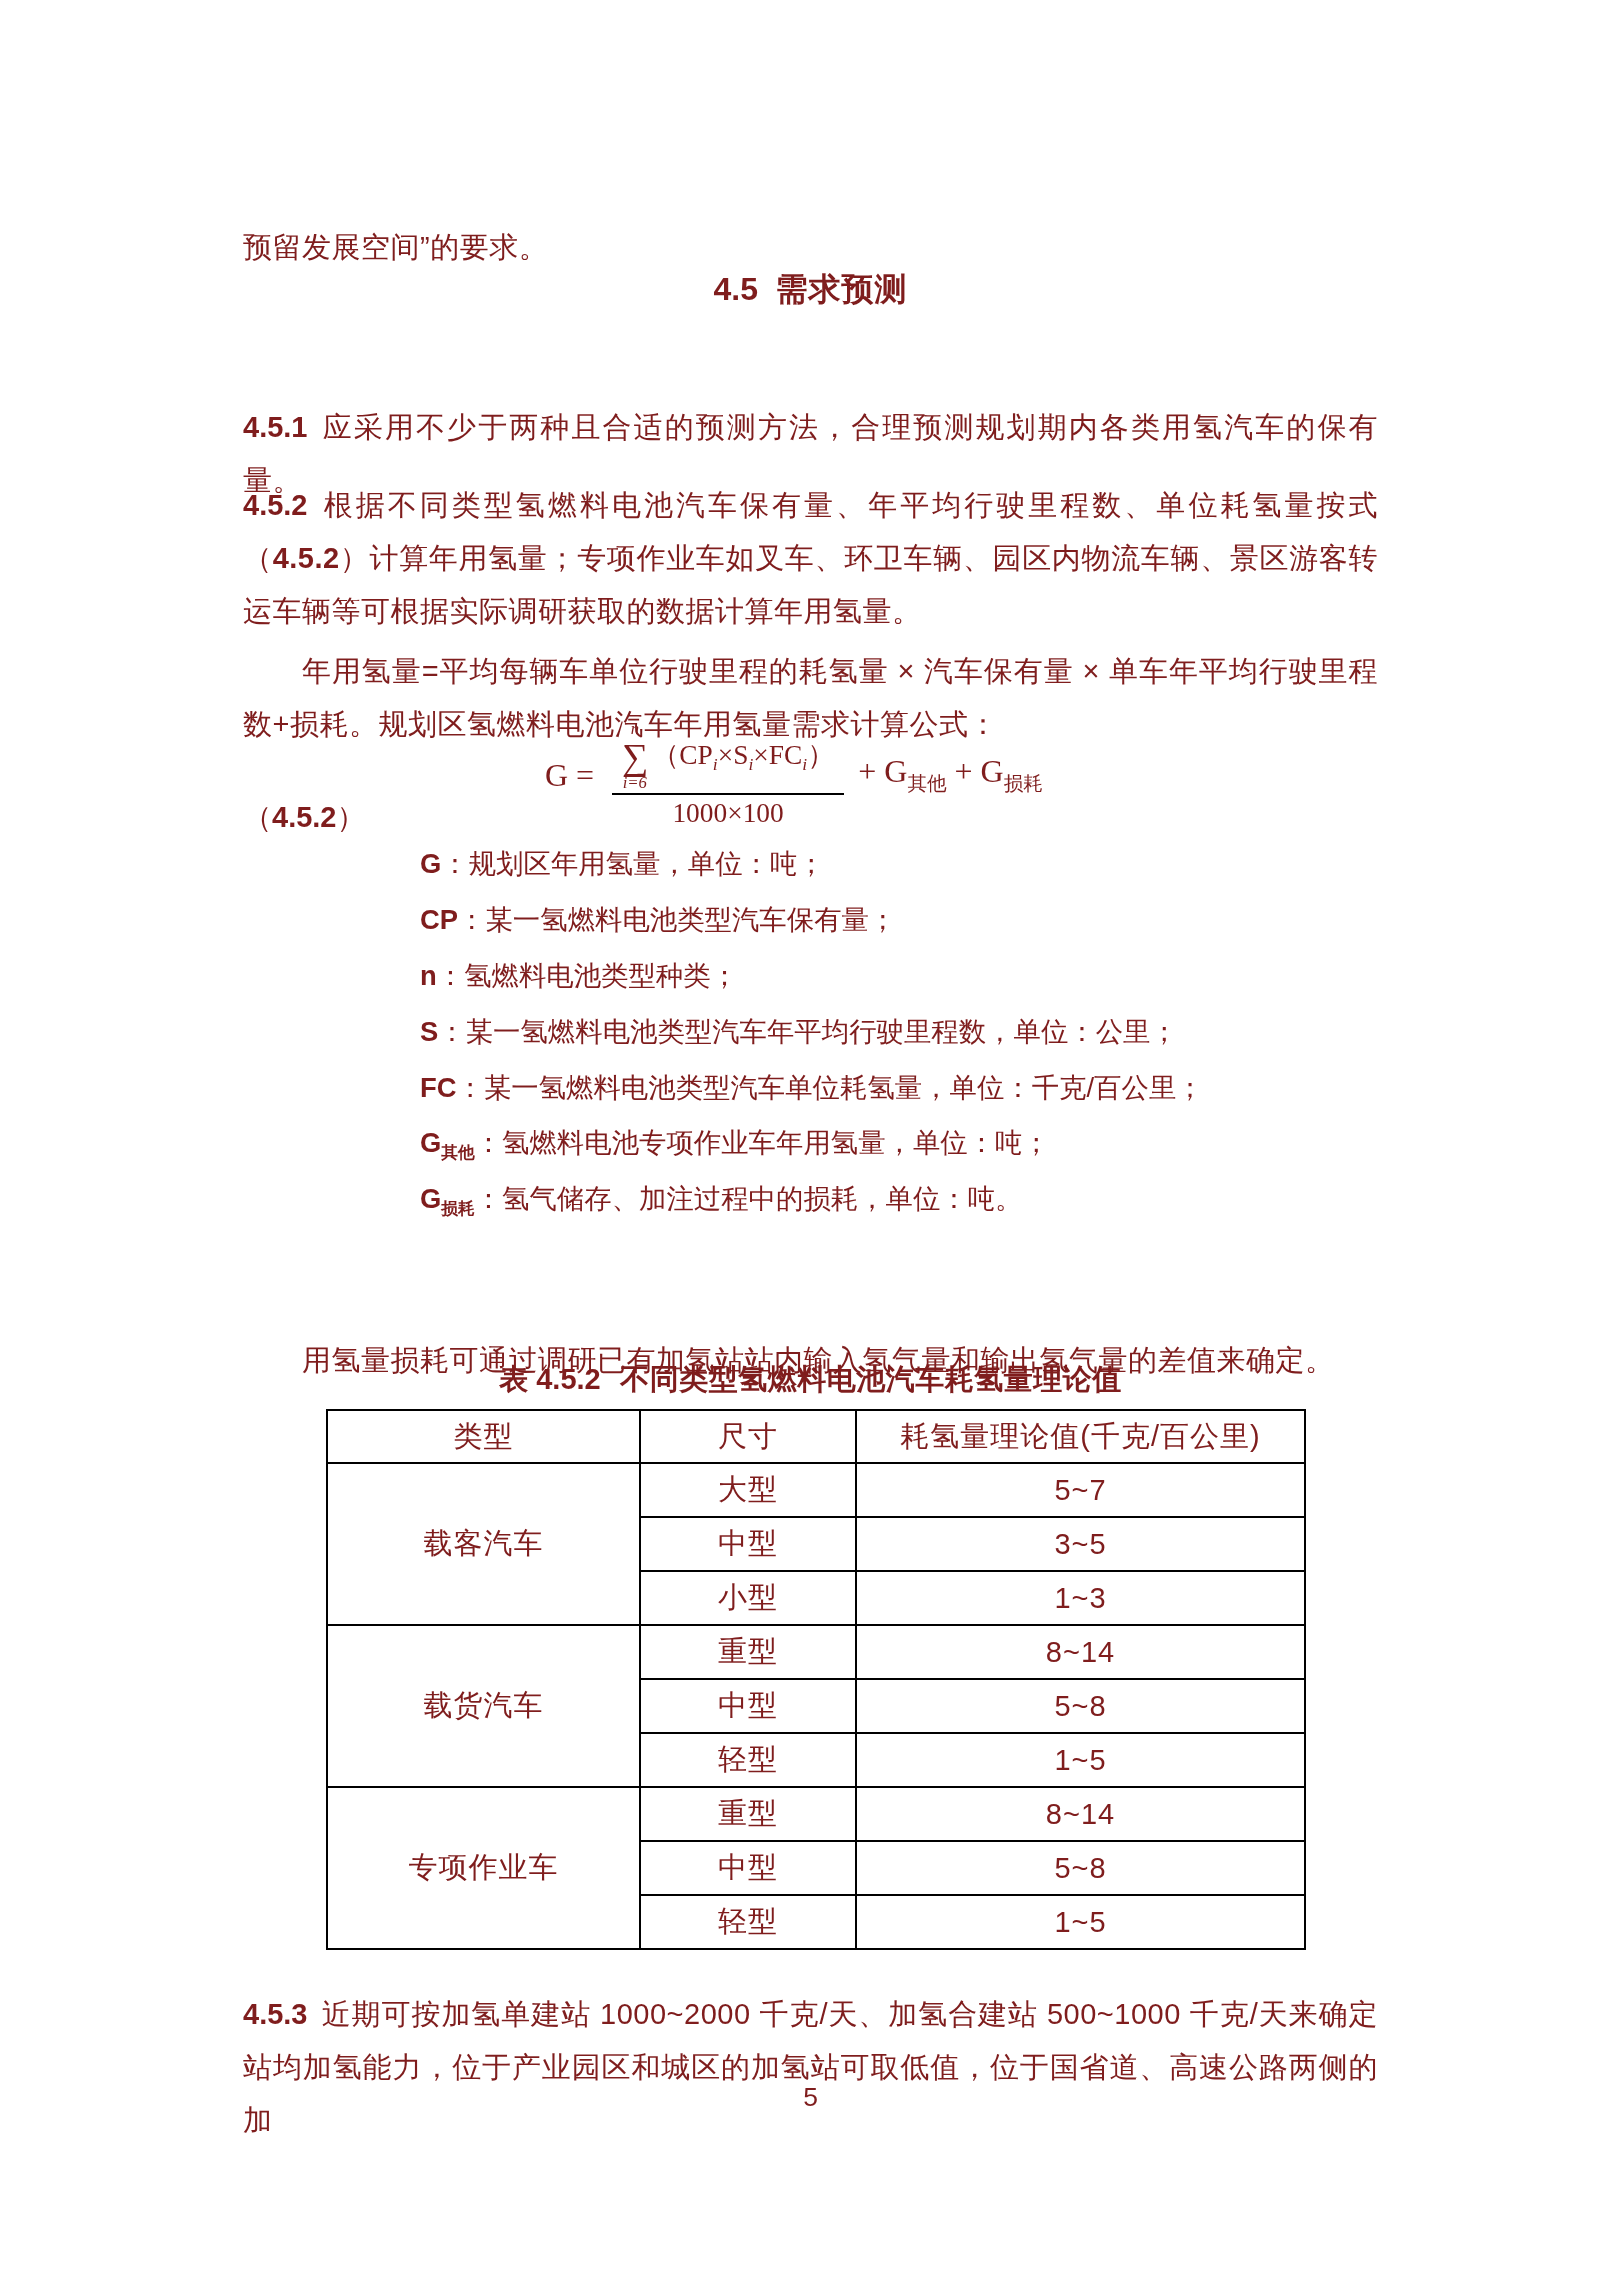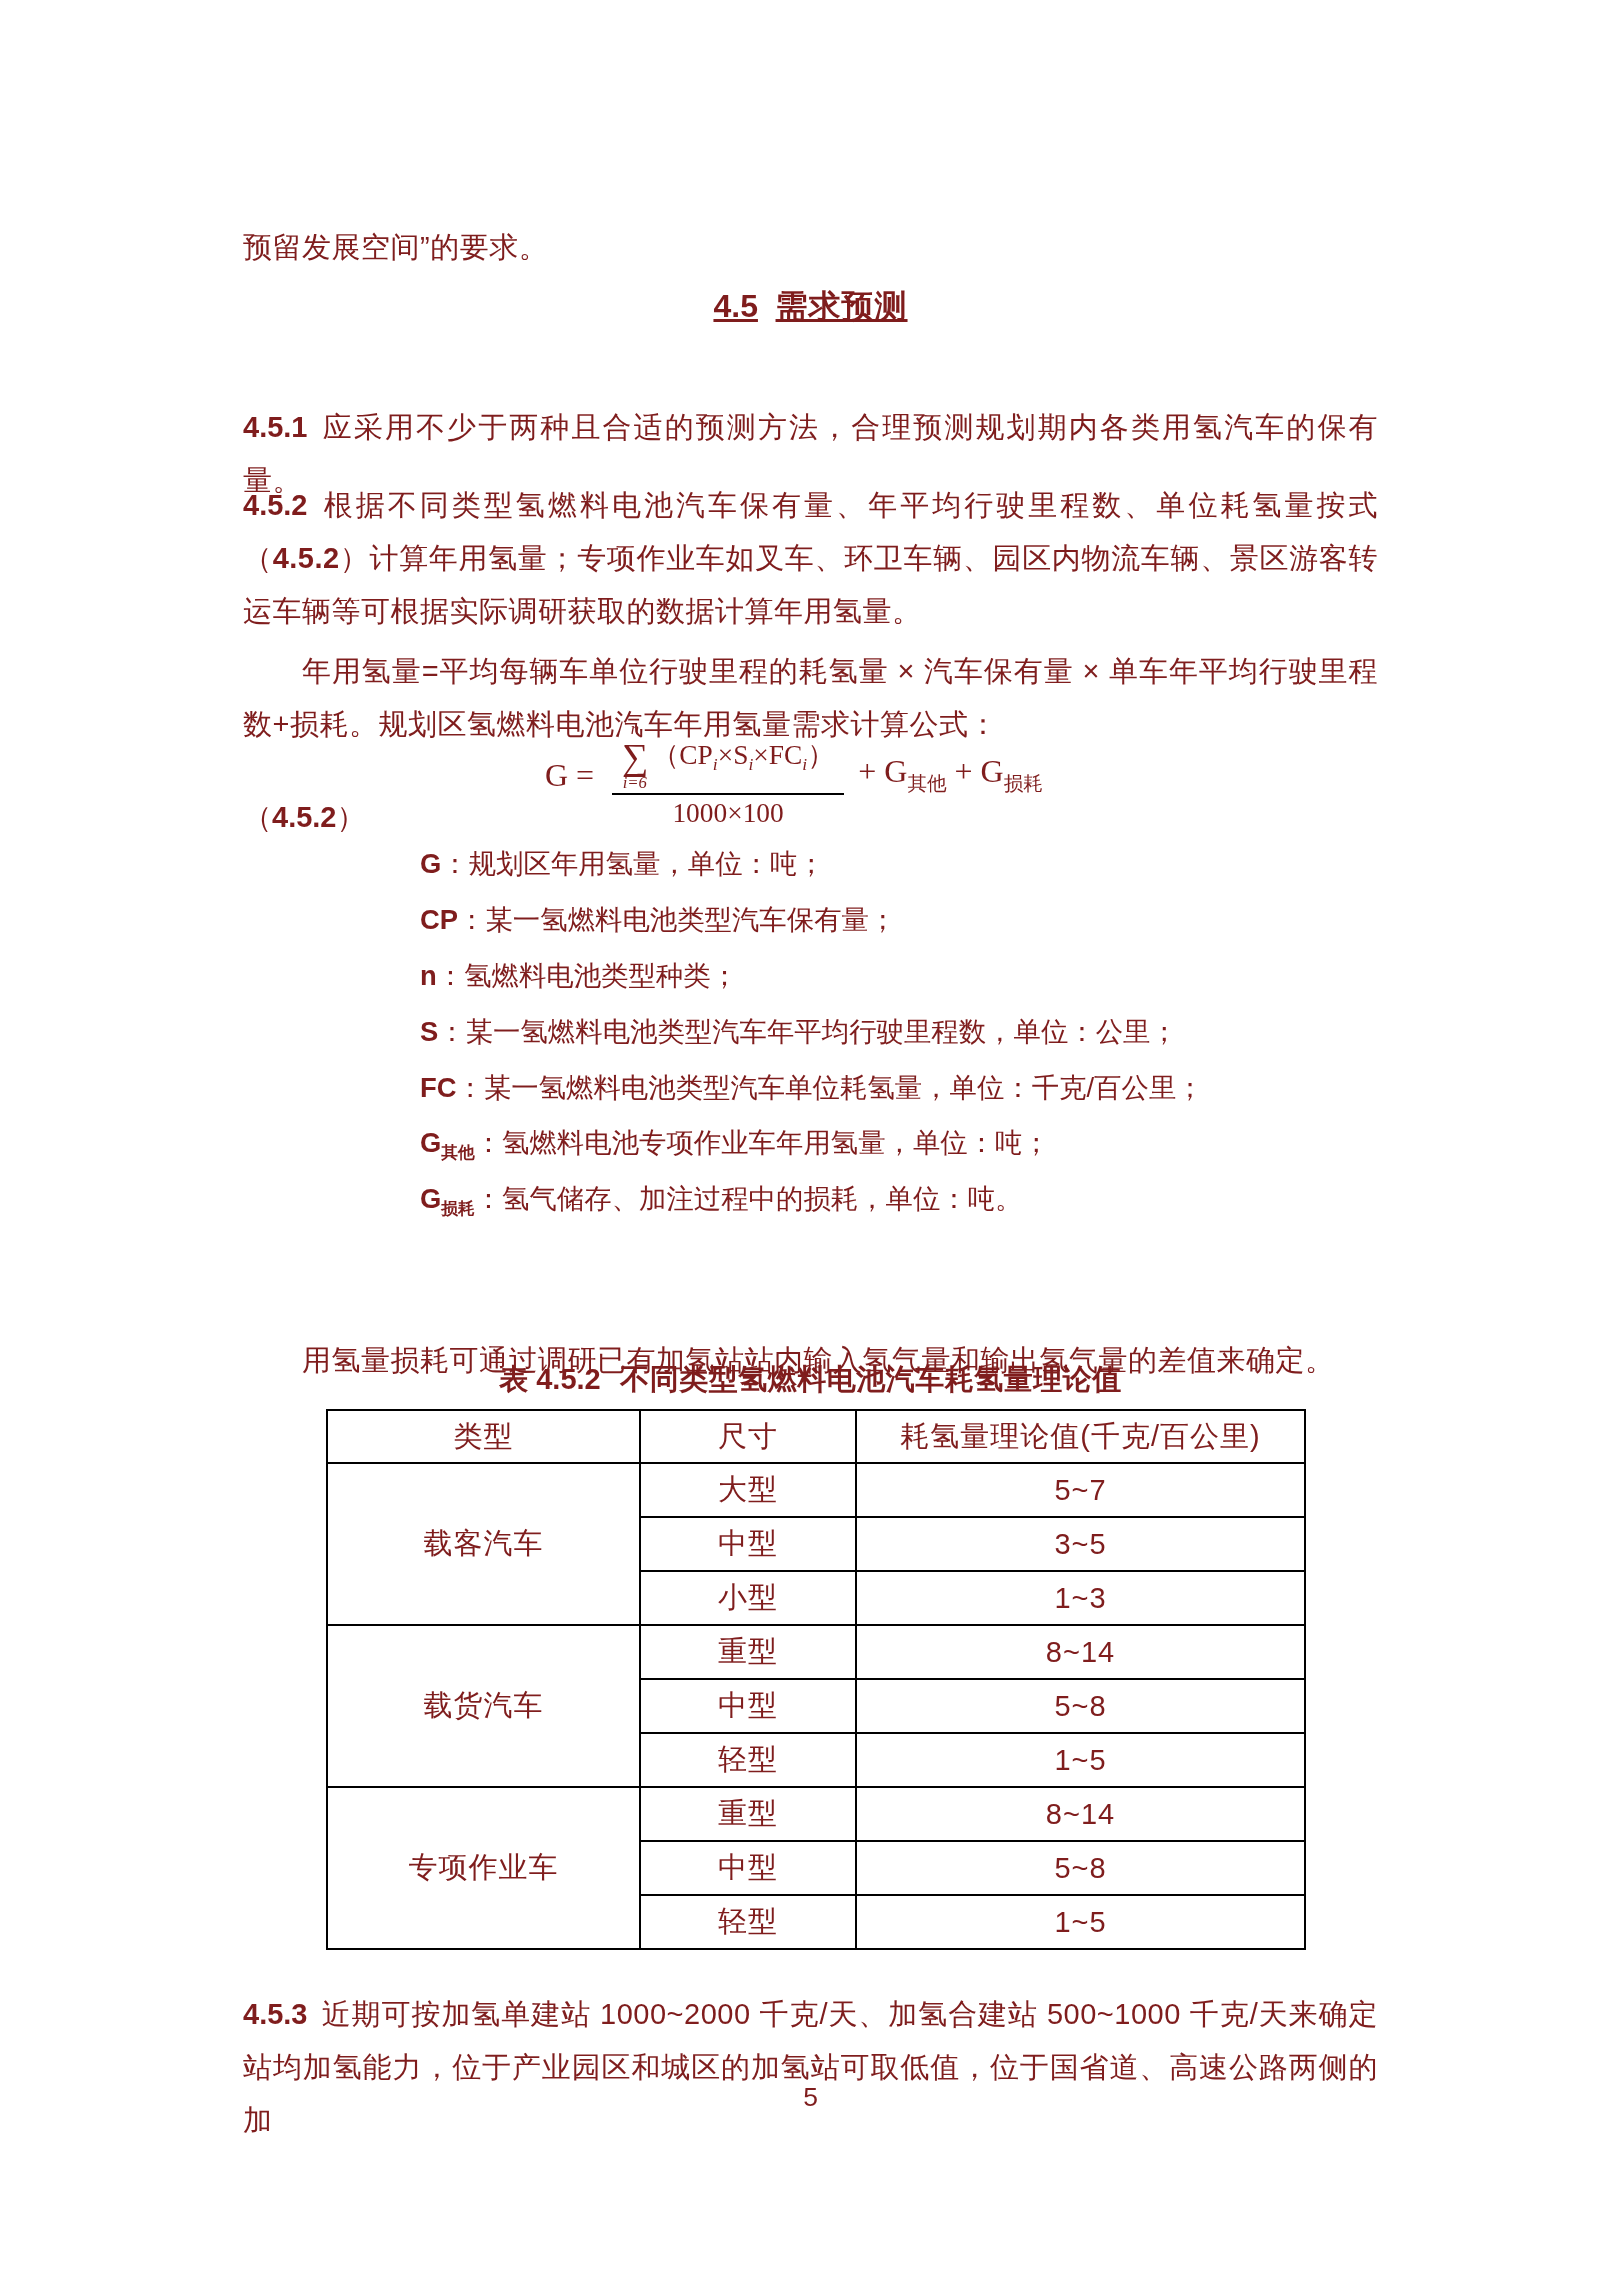--- a/index.html
+++ b/index.html
@@ -83,21 +83,21 @@
 </style>
 </head>
 <body>
 
 <div class="page">
 
   <p class="abs body-par" style="top:192px;">
     <span>预留发展空间”的要求。</span>
   </p>
 
-  <h1 class="abs doc-heading" style="top:285px;margin:0;text-decoration:underline;">
+  <h1 class="abs doc-heading" style="top:268px;margin:0;">
     <span class="h-num">4.5</span><span>需求预测</span>
   </h1>
 
   <p class="abs body-par" style="top:372px;">
     <span class="blabel">4.5.1</span><span>应采用不少于两种且合适的预测方法，合理预测规划期内各类用氢汽车的保有量。</span>
   </p>
 
   <p class="abs body-par" style="top:450px;">
     <span class="blabel">4.5.2</span><span>根据不同类型氢燃料电池汽车保有量、年平均行驶里程数、单位耗氢量按式（</span><span class="bold">4.5.2</span><span>）计算年用氢量；专项作业车如叉车、环卫车辆、园区内物流车辆、景区游客转运车辆等可根据实际调研获取的数据计算年用氢量。</span>
   </p>

